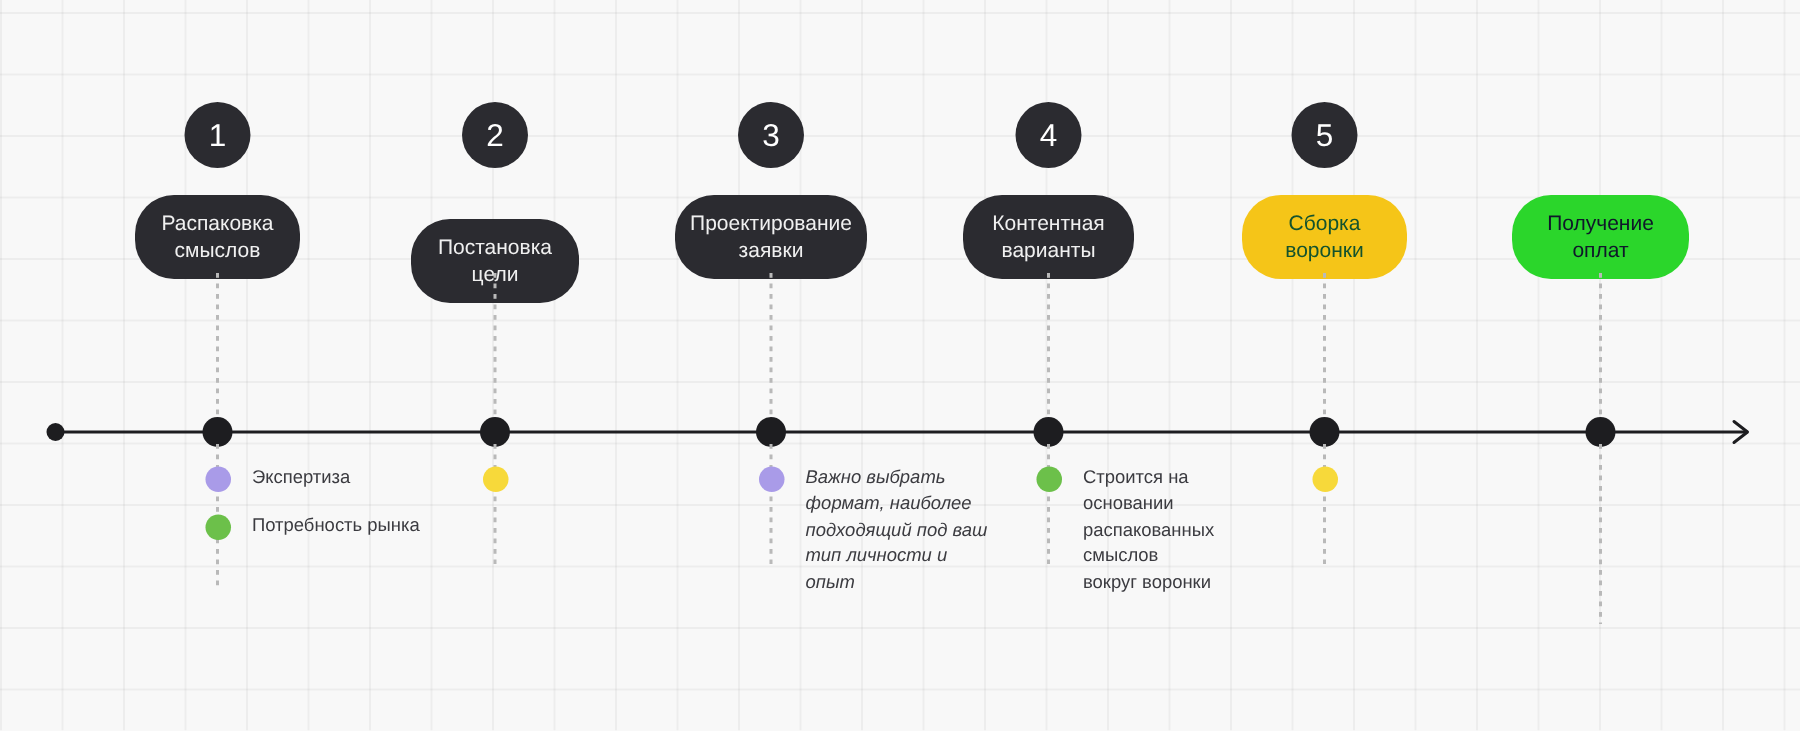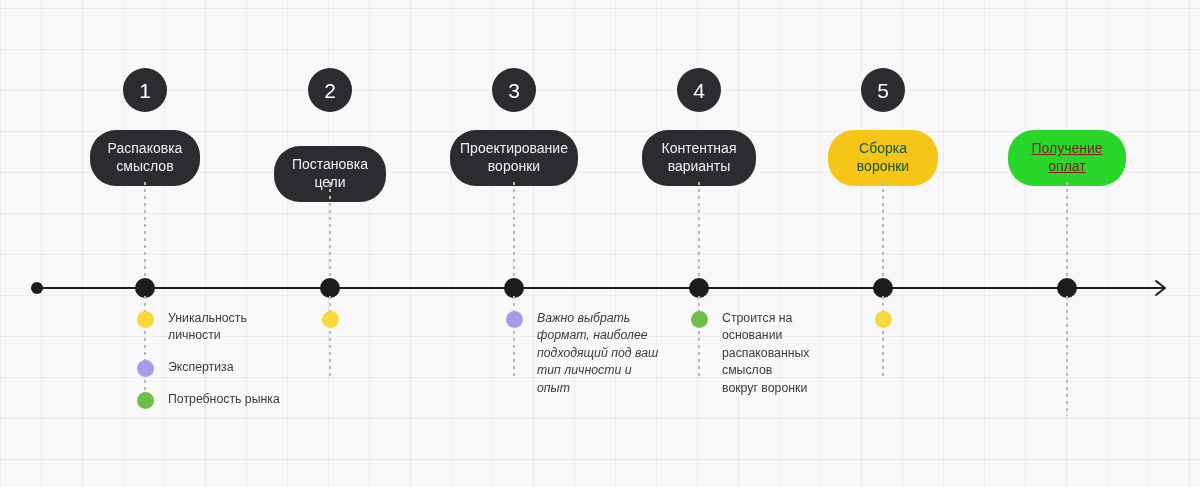--- a/index.html
+++ b/index.html
@@ -44,21 +44,21 @@
   .pill{
     position:absolute;top:130px;left:50%;
     height:56px;border-radius:26px;
     display:flex;align-items:center;justify-content:center;
     text-align:center;line-height:1.28;
     font-size:14px;
     padding:0 10px;box-sizing:border-box;
   }
   .pill.dark{background:#2b2b30;color:#f0f0f0;}
   .pill.amber{background:#f5c518;color:#14532d;}
-  .pill.green{background:#2bd62b;color:#7f1d1d;text-decoration:underline;}
+  .pill.green{background:#2bd62b;color:#0f172a;}
 
   .dashed-up{
     position:absolute;left:50%;margin-left:-1px;width:2px;top:182px;height:100px;
     background-image:linear-gradient(to bottom,#b9b9b9 50%, rgba(0,0,0,0) 50%);
     background-size:2px 7px;background-repeat:repeat-y;
   }
   .dashed-down{
     position:absolute;left:50%;margin-left:-1px;width:2px;top:296px;
     background-image:linear-gradient(to bottom,#b9b9b9 50%, rgba(0,0,0,0) 50%);
     background-size:2px 7px;background-repeat:repeat-y;
@@ -95,24 +95,20 @@
   <div id="steps-root">
       <div class="step" style="left: -5px; width: 300px;">
         <div class="num-circle">1</div>
         <div class="pill dark" style="width: 110px; margin-left: -55px; white-space: pre-line;">Распаковка
 смыслов</div>
         <div class="dashed-up"></div>
         <div class="axis-dot"></div>
         <div class="dashed-down" style="height: 95px;"></div>
         <div class="bullets">
           <div class="bullet">
-            <span class="bdot" style="background: rgb(247, 217, 58);"></span>
-            <div class="btext"><span style="white-space: pre-line;">Уникальность личности</span></div>
-          </div>
-          <div class="bullet">
             <span class="bdot" style="background: rgb(169, 155, 232);"></span>
             <div class="btext"><span style="white-space: pre-line;">Экспертиза</span></div>
           </div>
           <div class="bullet">
             <span class="bdot" style="background: rgb(108, 192, 74);"></span>
             <div class="btext"><span style="white-space: pre-line;">Потребность рынка</span></div>
           </div>
         </div>
       </div>
       <div class="step" style="left: 180px; width: 300px;">
@@ -124,21 +120,21 @@
         <div class="dashed-down" style="height: 80px;"></div>
         <div class="bullets">
           <div class="bullet">
             <span class="bdot" style="background: rgb(247, 217, 58);"></span>
           </div>
         </div>
       </div>
       <div class="step" style="left: 364px; width: 300px;">
         <div class="num-circle">3</div>
         <div class="pill dark" style="width: 128px; margin-left: -64px; white-space: pre-line;">Проектирование
-воронки</div>
+заявки</div>
         <div class="dashed-up"></div>
         <div class="axis-dot"></div>
         <div class="dashed-down" style="height: 80px;"></div>
         <div class="bullets">
           <div class="bullet">
             <span class="bdot" style="background: rgb(169, 155, 232);"></span>
             <div class="btext"><span style="white-space: pre-line; font-style: italic;">Важно выбрать
 формат, наиболее
 подходящий под ваш
 тип личности и опыт</span></div>

